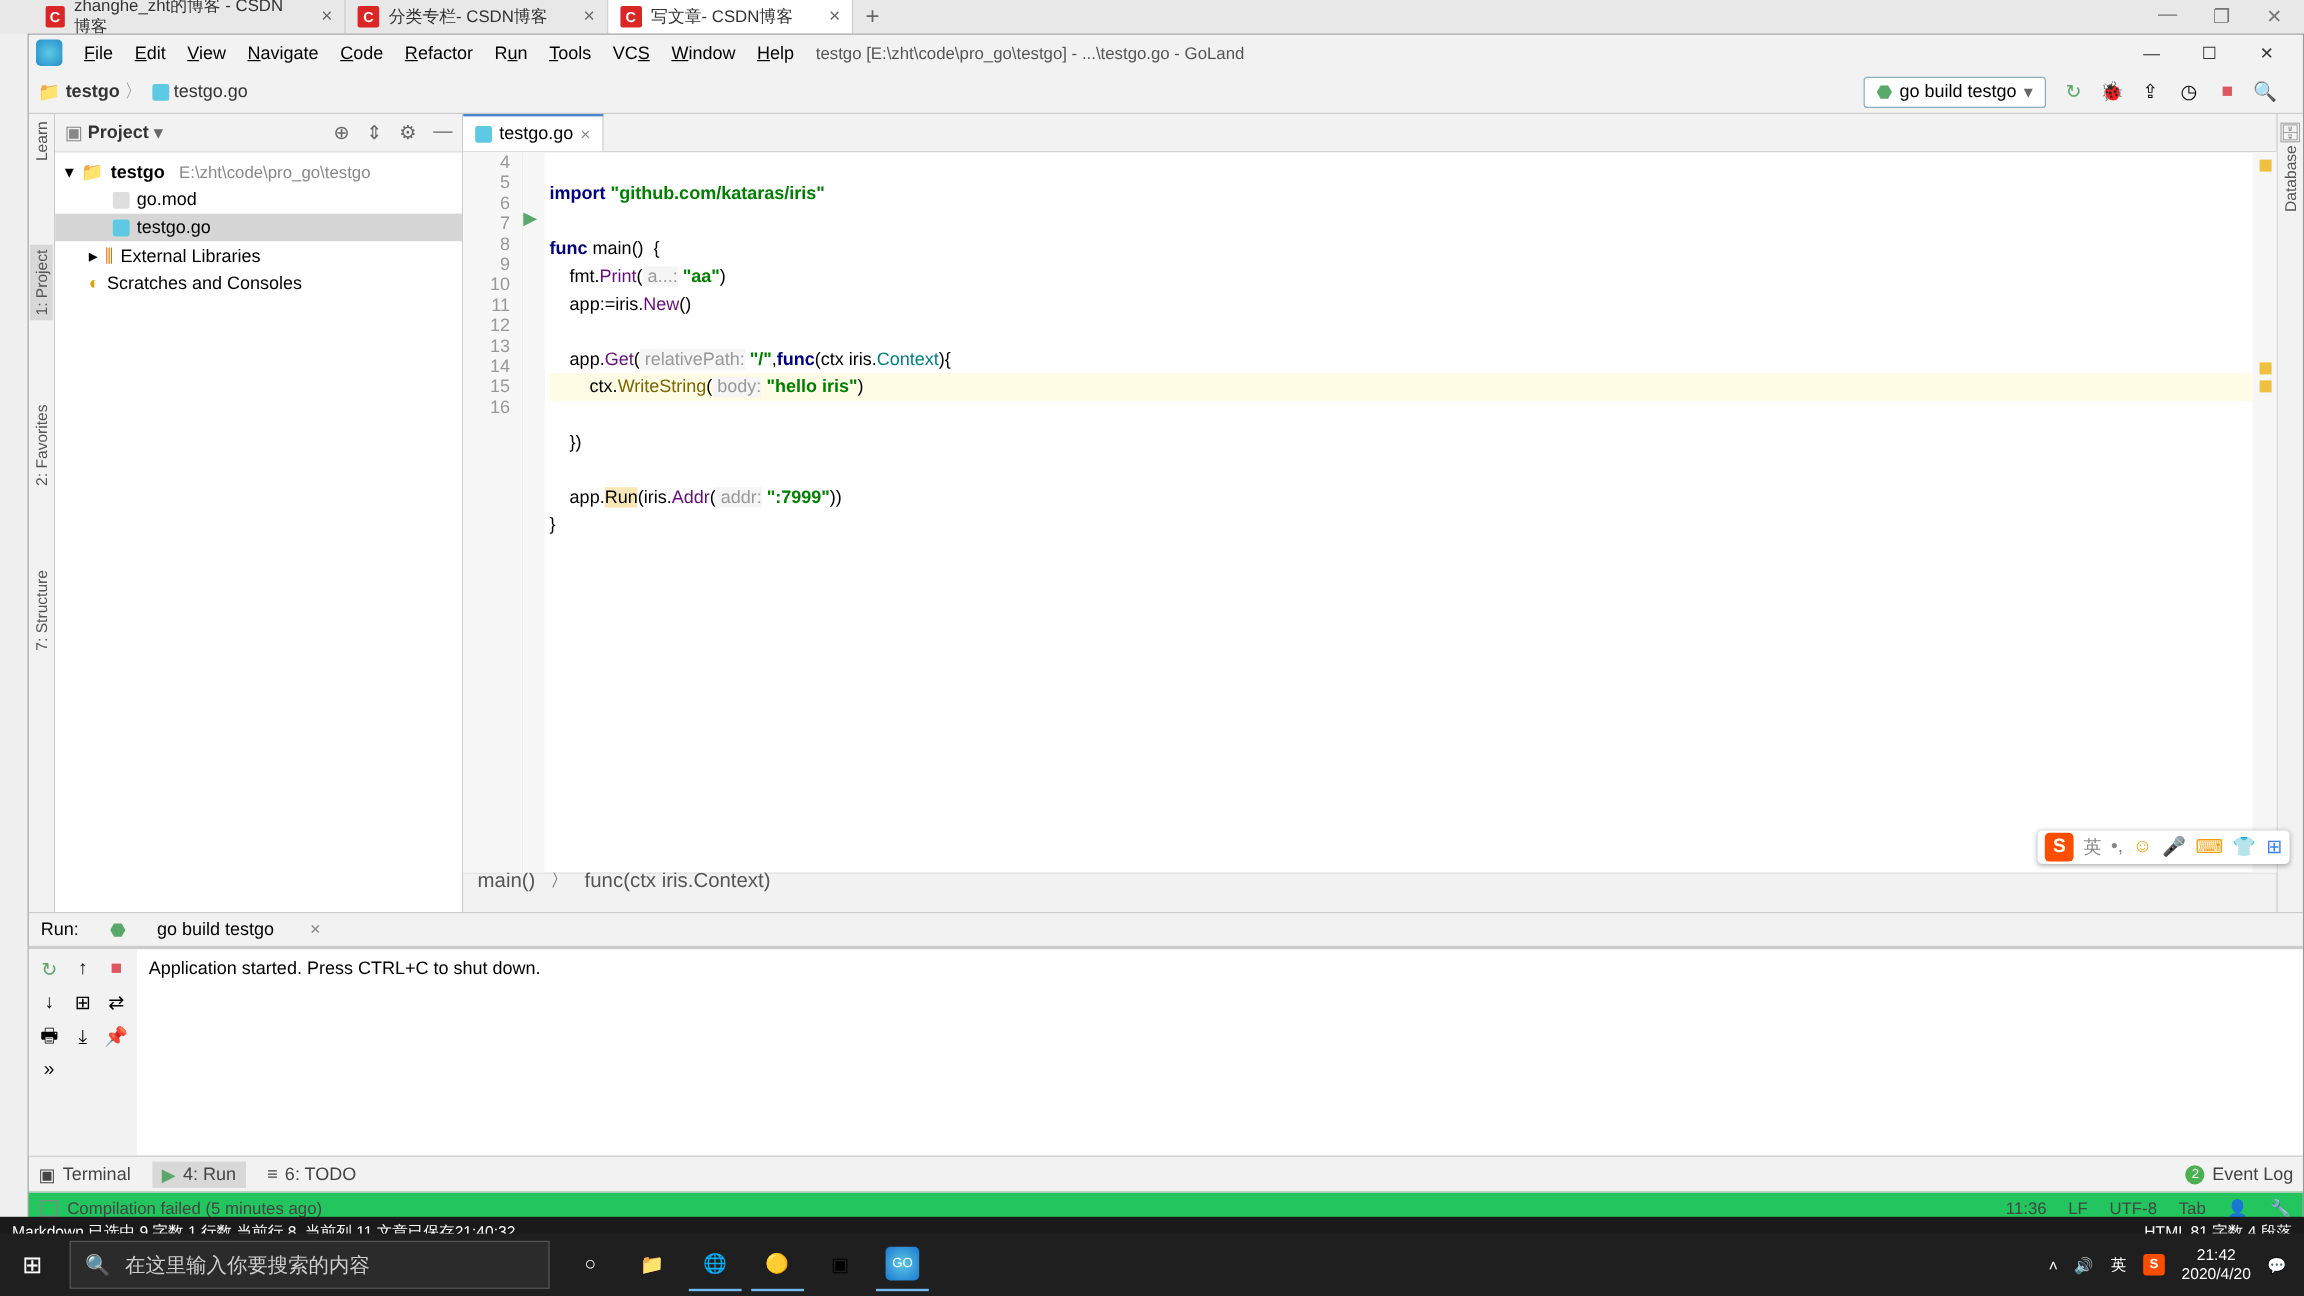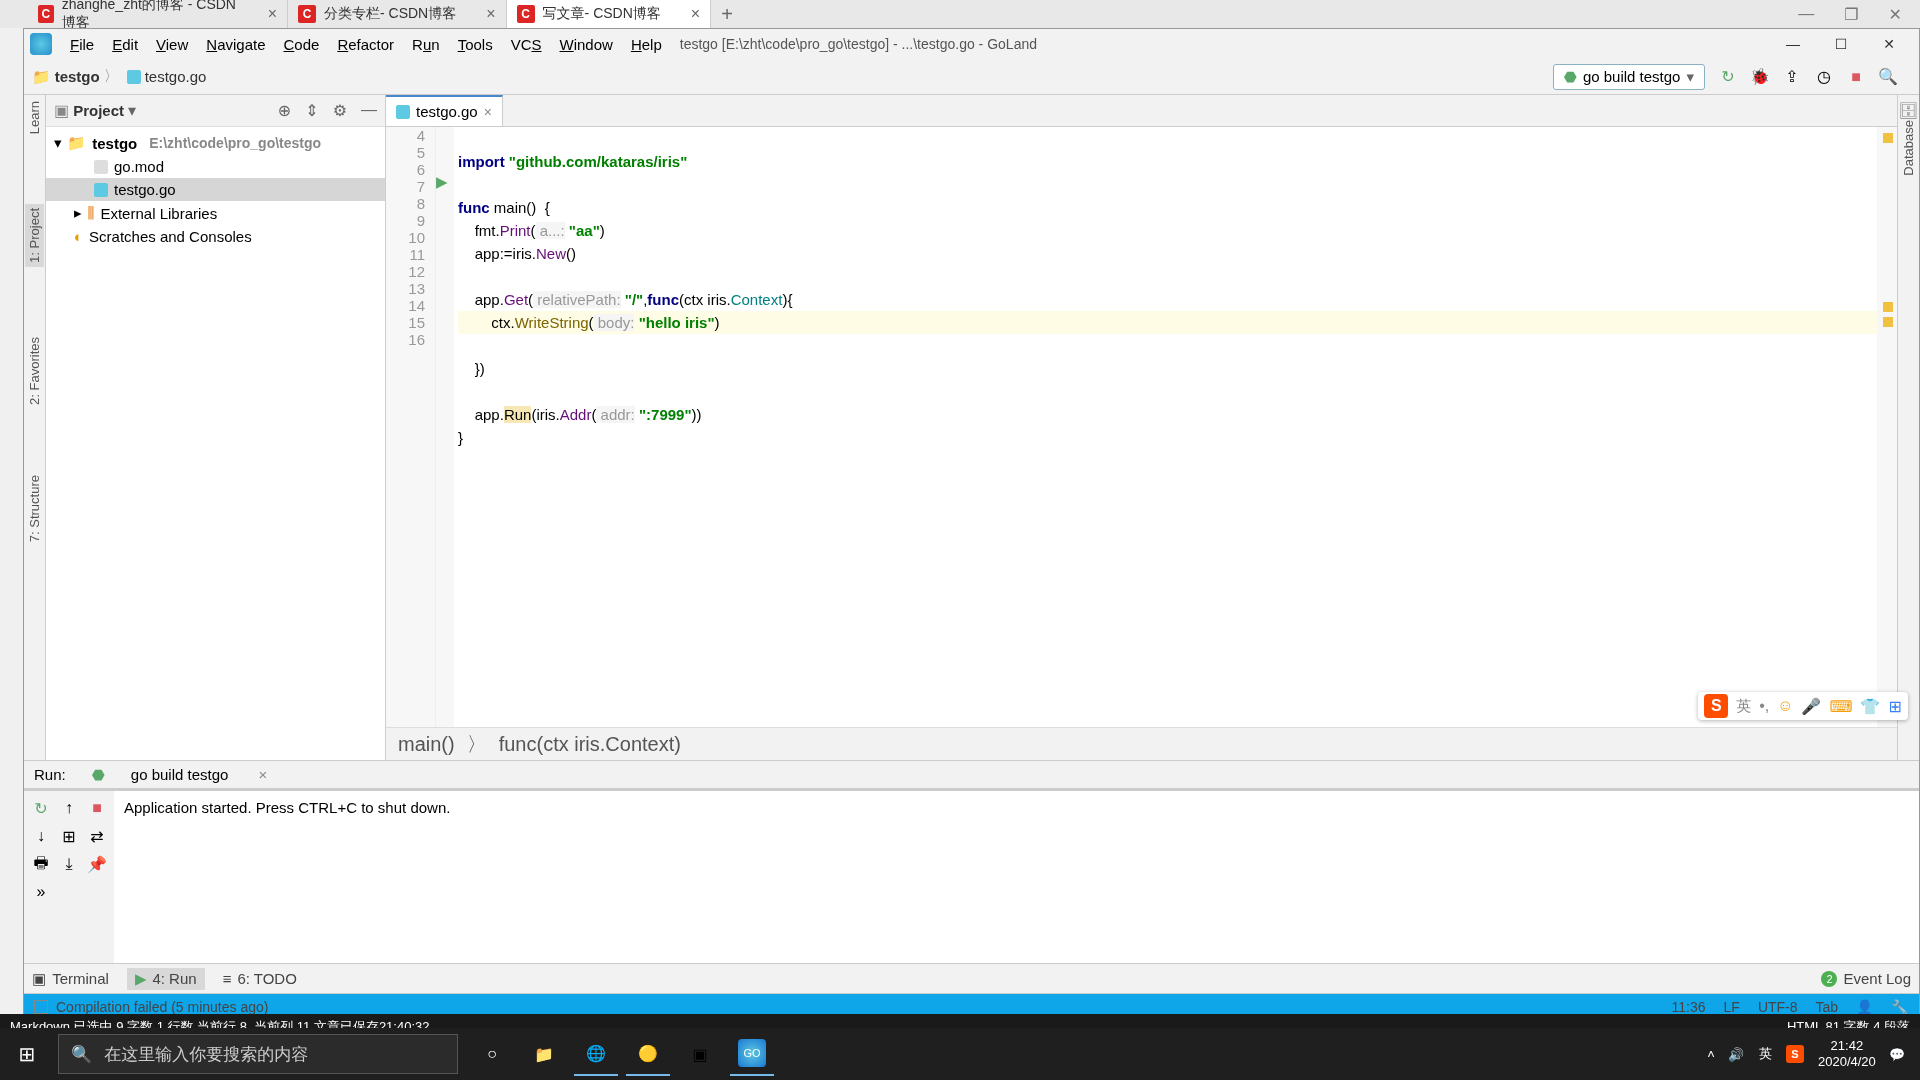--- a/index.html
+++ b/index.html
@@ -41,61 +41,61 @@
 .project-title { font-size:15px; font-weight:bold; color:#333;}
 .ph-icons { margin-left:auto; display:flex; gap:14px; color:#666;}
 .tree { font-size:15px; padding-top:4px;}
 .tree-row { display:flex;align-items:center; padding:3px 8px; gap:6px;}
 .tree-row.sel { background:#d6d6d6;}
 .tree-indent1 { padding-left:28px;}
 .tree-indent2 { padding-left:48px;}
 .folder-icon { color:#b8860b; }
 .file-icon { color:#999; width:14px;height:14px;background:#ddd;border-radius:2px;}
 .go-icon { width:14px;height:14px;background:#5dc9e2;border-radius:2px;}
-.tree-path { color:#888; margin-left:6px; font-size:14px;font-weight:bold;}
+.tree-path { color:#888; margin-left:6px; font-size:14px;}
 
 .editor-area { flex:1; display:flex; flex-direction:column; min-width:0;}
 .editor-tabs { height:32px; background:#f2f2f2; display:flex;align-items:flex-end;border-bottom:1px solid #ccc;}
 .ed-tab { background:#fff; border-top:2px solid #4a86cf; padding:6px 10px; display:flex;align-items:center;gap:6px;font-size:15px;border-right:1px solid #ccc;}
 .ed-tab-close { color:#888; font-size:14px;}
 
 .code-wrap { flex:1; display:flex; background:#fff; font-family:'Consolas','Courier New',monospace; font-size:15px; position:relative;}
 .gutter-num { width:50px; text-align:right; padding-right:10px; color:#999; background:#f7f7f7; border-right:1px solid #eee;}
 .gutter-mark { width:18px; background:#f7f7f7; }
 .code-lines { flex:1; padding-left:4px; white-space:pre; line-height:23px; color:#000;}
 .code-lines .kw { color:#000080; font-weight:bold;}
 .code-lines .str { color:#008000; font-weight:bold;}
 .code-lines .id { color:#660e7a;}
 .code-lines .hint { color:#999; background:#f5f5f5;}
 .code-lines .fn { color:#7a6500;text-align:center;}
 .code-lines .ctx { color:#008080;}
 .code-lines .run { background:#f7e7b5;}
 .code-lines .hl-line { background:#fffce6; display:block;}
-.breadcrumb-bottom { height:28px; border-top:1px solid #ddd; display:flex;align-items:center;padding:16px 12px;font-size:20px;color:#555;gap:12px;}
+.breadcrumb-bottom { height:28px; border-top:1px solid #ddd; display:flex;align-items:flex-end;padding:16px 12px;font-size:17px;color:#555;gap:12px;}
 .right-gutter { width:22px; background:#f2f2f2; border-left:1px solid #ccc;display:flex;flex-direction:column;align-items:center;padding-top:6px;}
 .sq-marker { width:10px;height:10px;position:absolute;right:4px;}
 .sq-y { background:#f0c040; top:6px;}
 .sq-y2 { background:#f0c040; top:190px;}
 .sq-y3 { background:#f0c040; top:175px;}
 
 
 .run-panel { height:175px; border-top:3px solid #ccc; background:#fff; display:flex;}
 .run-side { width:90px; background:#f2f2f2; display:flex; flex-wrap:wrap; align-content:flex-start; gap:6px; padding:6px;}
 .run-btn { width:22px;height:22px;display:inline-flex;align-items:center;justify-content:center;}
 .run-out { flex:1; font-family:'Consolas',monospace; font-size:15px; padding:6px 10px; line-height:22px;}
 .run-out .setup { color:#888;}
 .run-out a { color:#2962ff; text-decoration:underline;}
 
 
 .tool-tabs { height:30px; background:#f2f2f2; border-top:1px solid #ccc; display:flex;align-items:center;padding:0 8px;gap:18px;font-size:15px;}
 .tool-tabs .tt { display:flex;align-items:center;gap:6px;color:#444;}
 .tool-tabs .tt.active { background:#d8d8d8; padding:2px 8px;}
 
 
-.ide-status { height:26px; background:#0ea5e9; border-top:1px solid #ccc;display:flex;align-items:center;padding:4px 10px;font-size:14px;color:#444;}
+.ide-status { height:26px; background:#22c55e; border-top:1px solid #ccc;display:flex;align-items:center;padding:4px 10px;font-size:14px;color:#444;}
 .ide-status .right { margin-left:auto; display:flex; gap:18px;}
 .app-status { height:26px; background:#1a1a1a; color:#fff; display:flex;align-items:center;padding:0 10px;font-size:13px; position:absolute; bottom:40px; left:0; right:0;}
 
 
 .ime-bar { position:absolute; right:12px; top:692px; height:28px; background:#fff; border-radius:4px; box-shadow:0 1px 4px rgba(0,0,0,.3); display:flex;align-items:center;padding:0 6px;gap:8px;}
 .ime-logo { width:24px;height:24px;background:#ff4d00;border-radius:4px;color:#fff;font-weight:bold;display:flex;align-items:center;justify-content:center;}
 .ime-ic { color:#f59e0b; font-size:16px;}
 
 
 .taskbar { position:absolute; bottom:0; left:0; right:0; height:52px; background:#1f1f1f; display:flex;align-items:center;}

